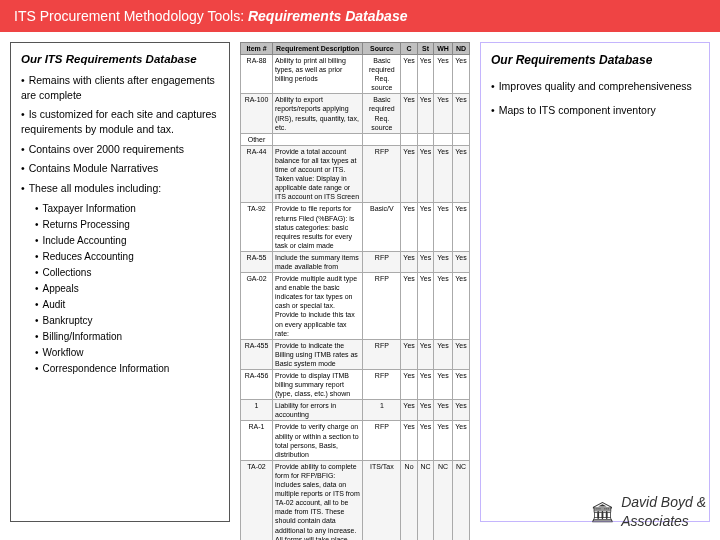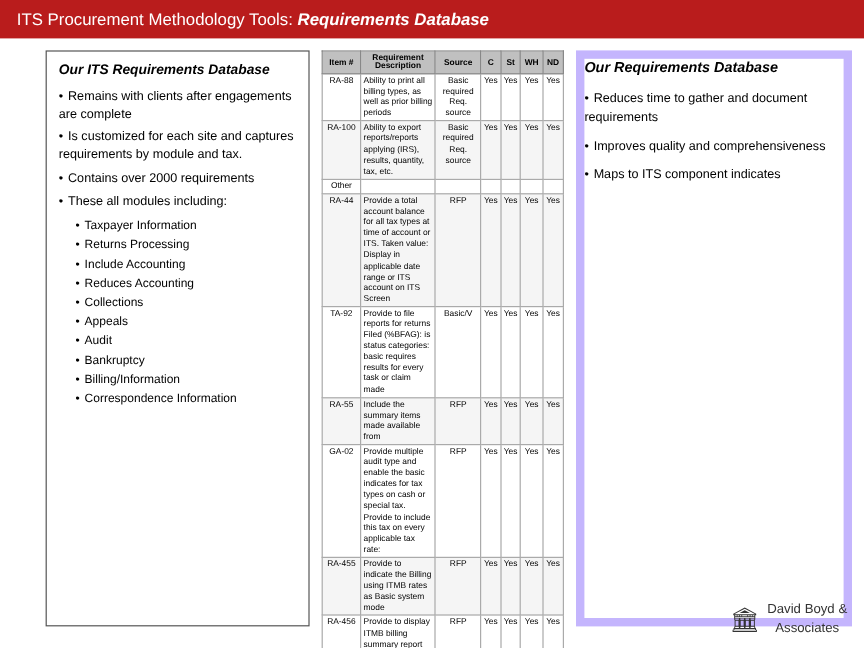--- a/index.html
+++ b/index.html
@@ -7,36 +7,35 @@
       font-family: Arial, sans-serif;
       background: #fff;
       width: 720px;
       height: 540px;
       overflow: hidden;
       font-size: 11px;
     }
 
     
     #header {
-      background: #b91c1c;
+      background: #ef4444;
       color: #fff;
       padding: 8px 14px;
       font-size: 14px;
     }
     #header span.normal { font-weight: normal; }
     #header span.italic { font-style: italic; font-weight: bold; }
 
     
     #main {
       display: flex;
       flex-direction: row;
       padding: 10px;
       gap: 10px;
       height: calc(540px - 40px);
-      margin-left: 28px;
     }
 
     
     #left-panel {
       border: 1px solid #555;
       padding: 10px;
       width: 220px;
       flex-shrink: 0;
       font-size: 10.5px;
     }
@@ -106,22 +105,22 @@
     .col-source { width: 38px; }
     .col-c { width: 14px; text-align: center; }
     .col-s { width: 14px; text-align: center; }
     .col-wh { width: 14px; text-align: center; }
     .col-nd2 { width: 14px; text-align: center; }
 
     
     #right-panel {
       width: 230px;
       flex-shrink: 0;
-      border: 7px solid #c4b5fd;
-      padding: 0;
+      border: 1px solid #c4b5fd;
+      padding: 10px;
       display: flex;
       flex-direction: column;
       gap: 8px;
     }
     #right-panel h2 {
       font-size: 12px;
       font-weight: bold;
       font-style: italic;
       color: #000;
       margin-bottom: 4px;
@@ -144,50 +143,53 @@
       display: flex;
       align-items: center;
       gap: 6px;
       font-size: 9px;
       color: #333;
     }
     .building-icon {
       font-size: 20px;
     }
     .footer-text {
-      text-align: center;
-      font-size: 11px;
+      text-align: left;
+      font-size: 14px;
       line-height: 1.4;
+      font-style: italic;
     }
   </style>
 </head>
 <body>
 
 <div id="header">
   <span class="normal">ITS Procurement Methodology Tools: </span><span class="italic">Requirements Database</span>
 </div>
 
 <div id="main">
 
   <div id="left-panel">
     <h2>Our ITS Requirements Database</h2>
     <div class="left-bullet">Remains with clients after engagements are complete</div>
     <div class="left-bullet">Is customized for each site and captures requirements by module and tax.</div>
     <div class="left-bullet">Contains over 2000 requirements</div>
+    <div class="left-bullet">Contains Module Narratives</div>
     <div class="left-bullet">These all modules including:</div>
     <ul class="modules-list">
       <li>Taxpayer Information</li>
       <li>Returns Processing</li>
       <li>Include Accounting</li>
       <li>Reduces Accounting</li>
       <li>Collections</li>
       <li>Appeals</li>
       <li>Audit</li>
       <li>Bankruptcy</li>
       <li>Billing/Information</li>
+      <li>Workflow</li>
       <li>Correspondence Information</li>
     </ul>
   </div>
 
   <div id="center-panel">
     <table class="db-table">
       <thead>
         <tr>
           <th class="col-item">Item #</th>
           <th class="col-desc">Requirement Description</th>
@@ -306,22 +308,21 @@
             <td style="text-align: center;">NC</td>
             <td style="text-align: center;">NC</td>
             <td style="text-align: center;">NC</td>
           </tr>
         </tbody>
     </table>
   </div>
 
   <div id="right-panel">
     <h2>Our Requirements Database</h2>
-    <div class="right-bullet">Reduces time to gather and document requirements</div>
     <div class="right-bullet">Improves quality and comprehensiveness</div>
-    <div class="right-bullet">Maps to ITS component indicates</div>
+    <div class="right-bullet">Maps to ITS component inventory</div>
   </div>
 </div>
 
 <div id="footer">
   <span class="building-icon">🏛</span>
   <div class="footer-text">David Boyd &amp;<br>Associates</div>
 </div>
 
 </body></html>

